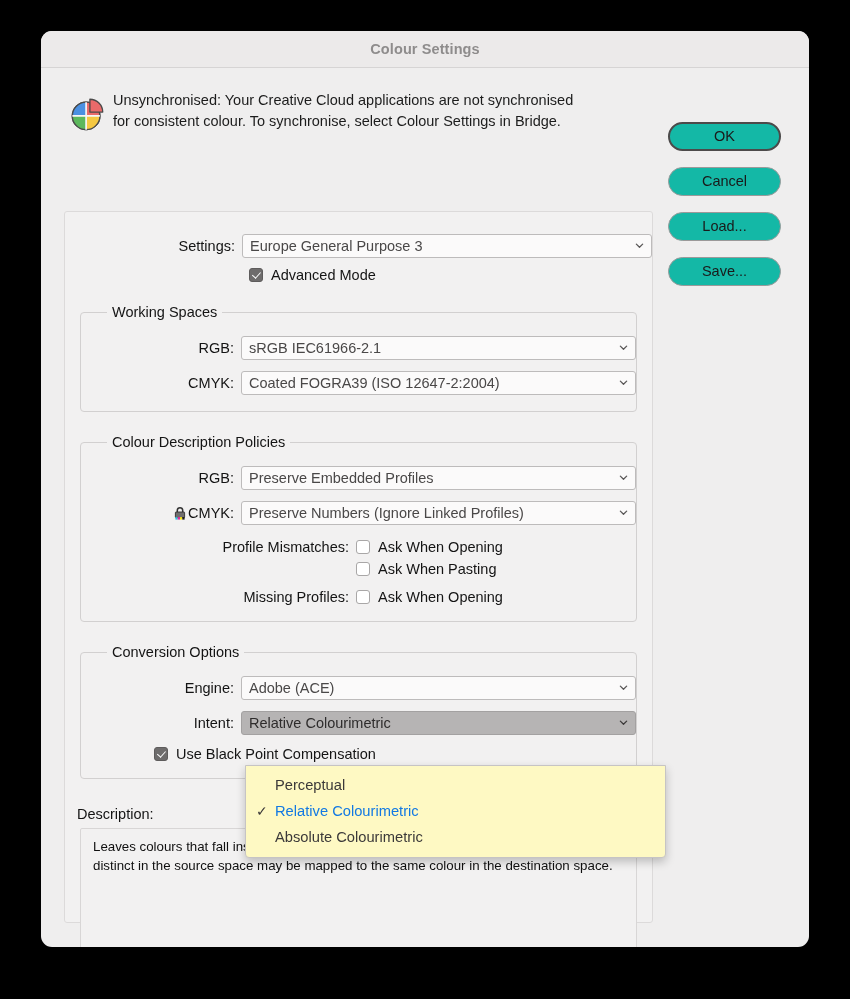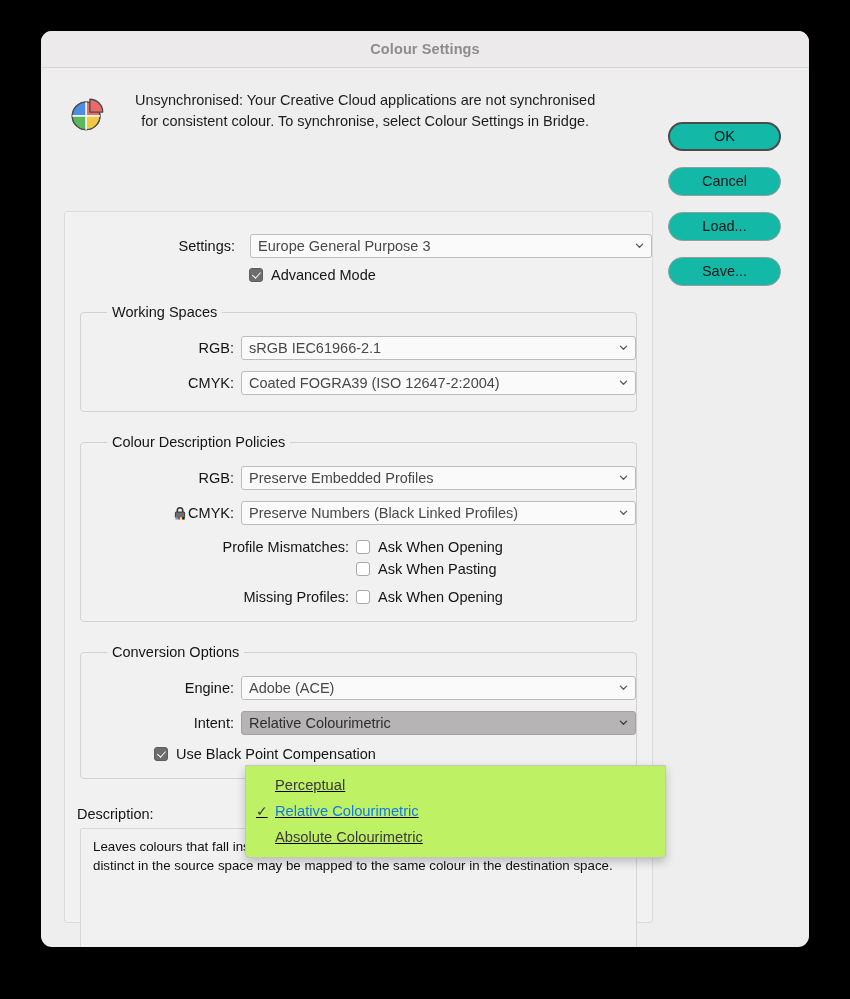--- a/index.html
+++ b/index.html
@@ -57,26 +57,25 @@
     padding: 22px 0 0 28px;
     width: 600px;
   }
   .banner-icon {
     width: 38px;
     height: 38px;
     flex: none;
     margin-top: 5px;
   }
   .banner-text {
-    margin-left: 28px;
+    margin-left: 6px;
     font-size: 14.5px;
     line-height: 1.42;
     color: #1c1c1c;
     max-width: 525px;
-    text-align: center;
   }
 
   
   .side-buttons {
     position: absolute;
     right: 28px;
     top: 54px;
     width: 113px;
   }
   .btn {
@@ -234,27 +233,26 @@
     line-height: 1.42;
     color: #101010;
   }
 
   
   .menu {
     position: absolute;
     left: 204px;
     top: 697px;
     width: 419px;
-    background: #bef264;
+    background: #fef9c3;
     border: 1px solid #c6c4c4;
     border-radius: 0 0 4px 4px;
     box-shadow: 0 4px 10px rgba(0,0,0,0.22);
     padding: 6px 0 7px 0;
     z-index: 40;
-    text-decoration: underline;
   }
   .menu-item {
     height: 26px;
     display: flex;
     align-items: center;
     font-size: 14.7px;
     color: #3b3939;
     padding-left: 7px;
     cursor: default;
   }
@@ -318,21 +316,21 @@
 
       <div class="side-buttons">
         <button class="btn default">OK</button>
         <button class="btn">Cancel</button>
         <button class="btn gap-top">Load...</button>
         <button class="btn">Save...</button>
       </div>
 
       <div class="panel">
 
-        <div class="row" style="margin: 22px 0 0 0; gap: 8px;">
+        <div class="row" style="margin: 22px 0 0 0;">
           <div class="lbl" style="width: 177px;">Settings:</div>
           <div class="select" style="width: 417px;">
             <span>Europe General Purpose 3</span>
             <svg class="chev" viewBox="0 0 10 10">
               <path d="M1.5 3.5 L5 7 L8.5 3.5" stroke="#5a5858" stroke-width="1.4" fill="none" stroke-linecap="round" stroke-linejoin="round"></path>
             </svg>
           </div>
         </div>
 
         <div class="row" style="margin: 9px 0 8px 184px;">
@@ -385,21 +383,21 @@
                   <rect x="2.4" y="6.0" width="9.2" height="5.6" rx="0.7" fill="#6f6d6d" stroke="#2e2c2c" stroke-width="0.9"></rect>
                   <rect x="2.4" y="11.1" width="2.3" height="2.5" fill="#2ec3e0"></rect>
                   <rect x="4.7" y="11.1" width="2.3" height="2.5" fill="#e8299a"></rect>
                   <rect x="7.0" y="11.1" width="2.3" height="2.5" fill="#f7e416"></rect>
                   <rect x="9.3" y="11.1" width="2.3" height="2.5" fill="#1a1a1a"></rect>
                 </svg>
               </span>
               <span class="lbl" style="width:auto; padding-right:7px;">CMYK:</span>
             </div>
             <div class="select" style="width: 417px;">
-              <span>Preserve Numbers (Black Linked Profiles)</span>
+              <span>Preserve Numbers (Ignore Linked Profiles)</span>
               <svg class="chev" viewBox="0 0 10 10">
                 <path d="M1.5 3.5 L5 7 L8.5 3.5" stroke="#5a5858" stroke-width="1.4" fill="none" stroke-linecap="round" stroke-linejoin="round"></path>
               </svg>
             </div>
           </div>
 
           <div class="row" style="margin: 0 0 6px 0;">
             <div class="lbl" style="width: 275px;">Profile Mismatches:</div>
             <span class="cb off"></span>
             <span class="cb-label">Ask When Opening</span>

